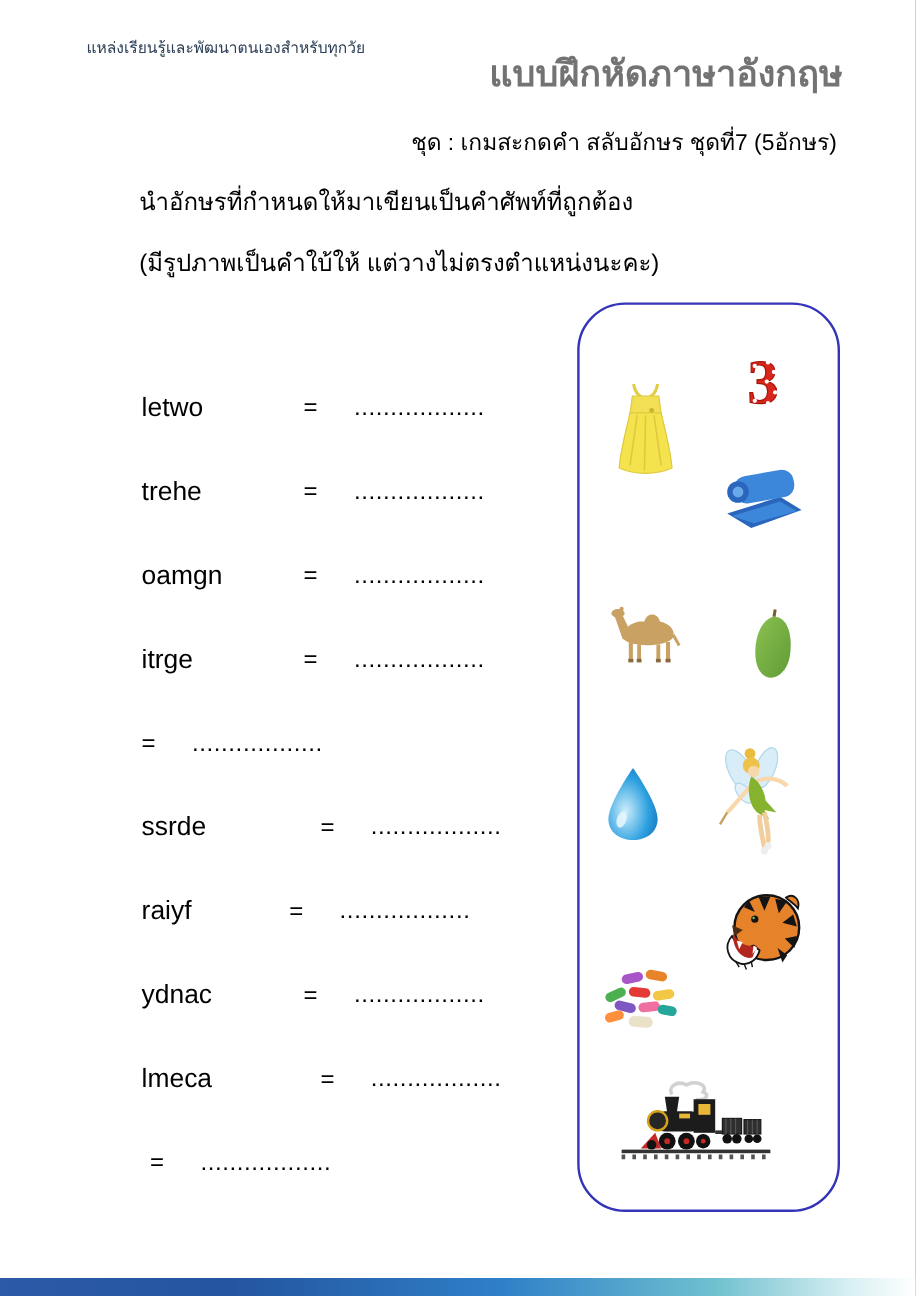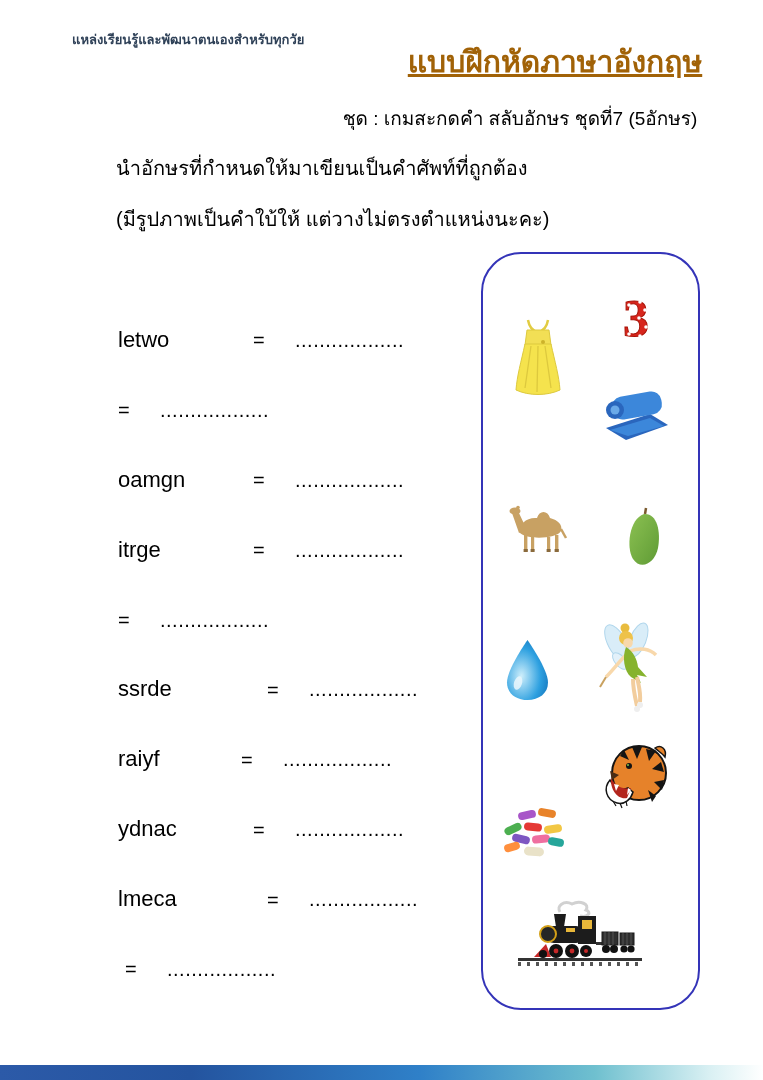--- a/index.html
+++ b/index.html
@@ -6,24 +6,24 @@
   body { background:#888; font-family:"Liberation Sans","DejaVu Sans",sans-serif; }
   .page { position:relative; width:763px; height:1080px; background:#ffffff; margin:0 auto; overflow:hidden; }
 
   
   .logo { position:absolute; left:70px; top:26px; }
   .logo-row { display:flex; align-items:center; }
   .logo-icon { width:58px; height:58px; margin-right:7px; }
   .brand { font-size:34px; font-weight:bold; letter-spacing:-0.5px; line-height:58px; }
   .brand .b1 { color:#33475b; }
   .brand .b2 { color:#5aa7a1; }
-  .tagline { font-size:13px; color:#2e4057; margin-top:3px; margin-left:2px;font-weight:bold; }
+  .tagline { font-size:13px; color:#2e4057; margin-top:3px; margin-left:2px; }
 
   .title { position:absolute; left:390px; top:38px; width:330px; text-align:center;
-           font-size:30px; font-weight:bold; color:#a16207;text-decoration:underline; }
+           font-size:30px; font-weight:bold; color:#737373; }
   .subtitle { position:absolute; left:315px; top:103px; width:410px; text-align:center;
               font-size:19px; color:#000; }
 
   
   .instructions { position:absolute; left:116px; top:152px; font-size:20px; color:#000; }
   .instructions div { margin-bottom:19px; }
 
   
   .word-list { position:absolute; left:118px; top:305px; list-style:none; width:330px; }
   .word-list li { height:69.9px; display:flex; align-items:center; }
@@ -73,20 +73,21 @@
     <div>(มีรูปภาพเป็นคำใบ้ให้ แต่วางไม่ตรงตำแหน่งนะคะ)</div>
   </div>
 
   <ul class="word-list">
     <li>
       <span class="word">letwo</span>
       <span class="eq">=</span>
       <span class="dots">..................</span>
     </li>
     <li>
+      <span class="word">trehe</span>
       <span class="eq">=</span>
       <span class="dots">..................</span>
     </li>
     <li>
       <span class="word">oamgn</span>
       <span class="eq">=</span>
       <span class="dots">..................</span>
     </li>
     <li>
       <span class="word">itrge</span>

